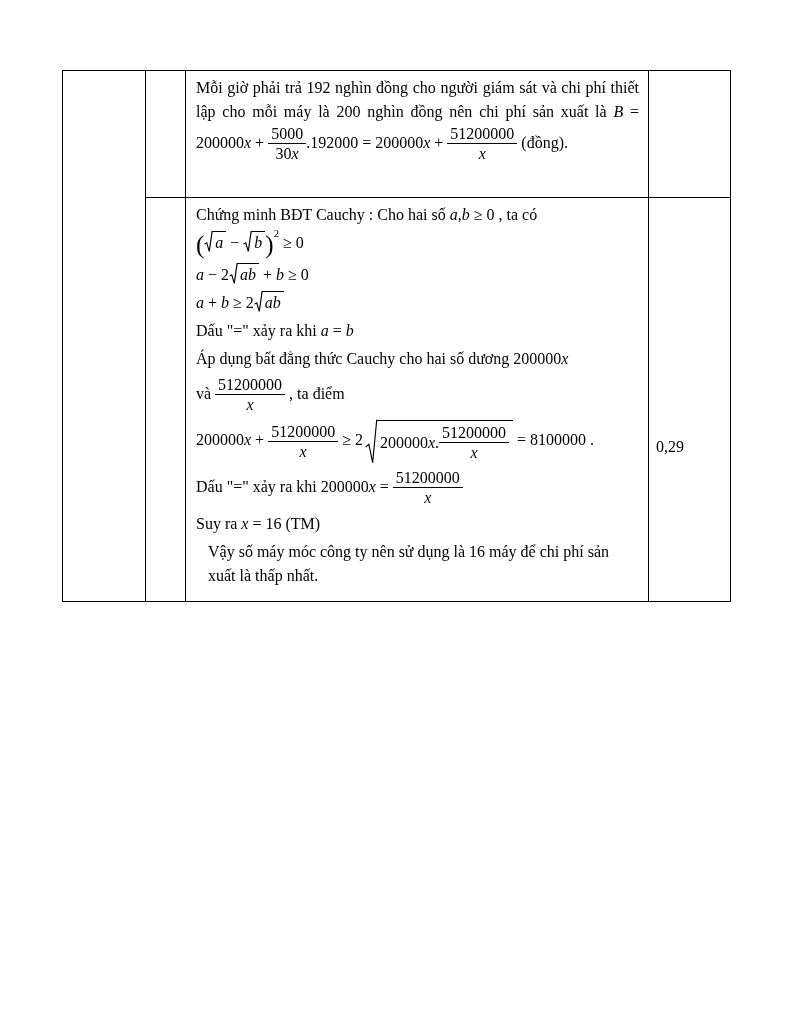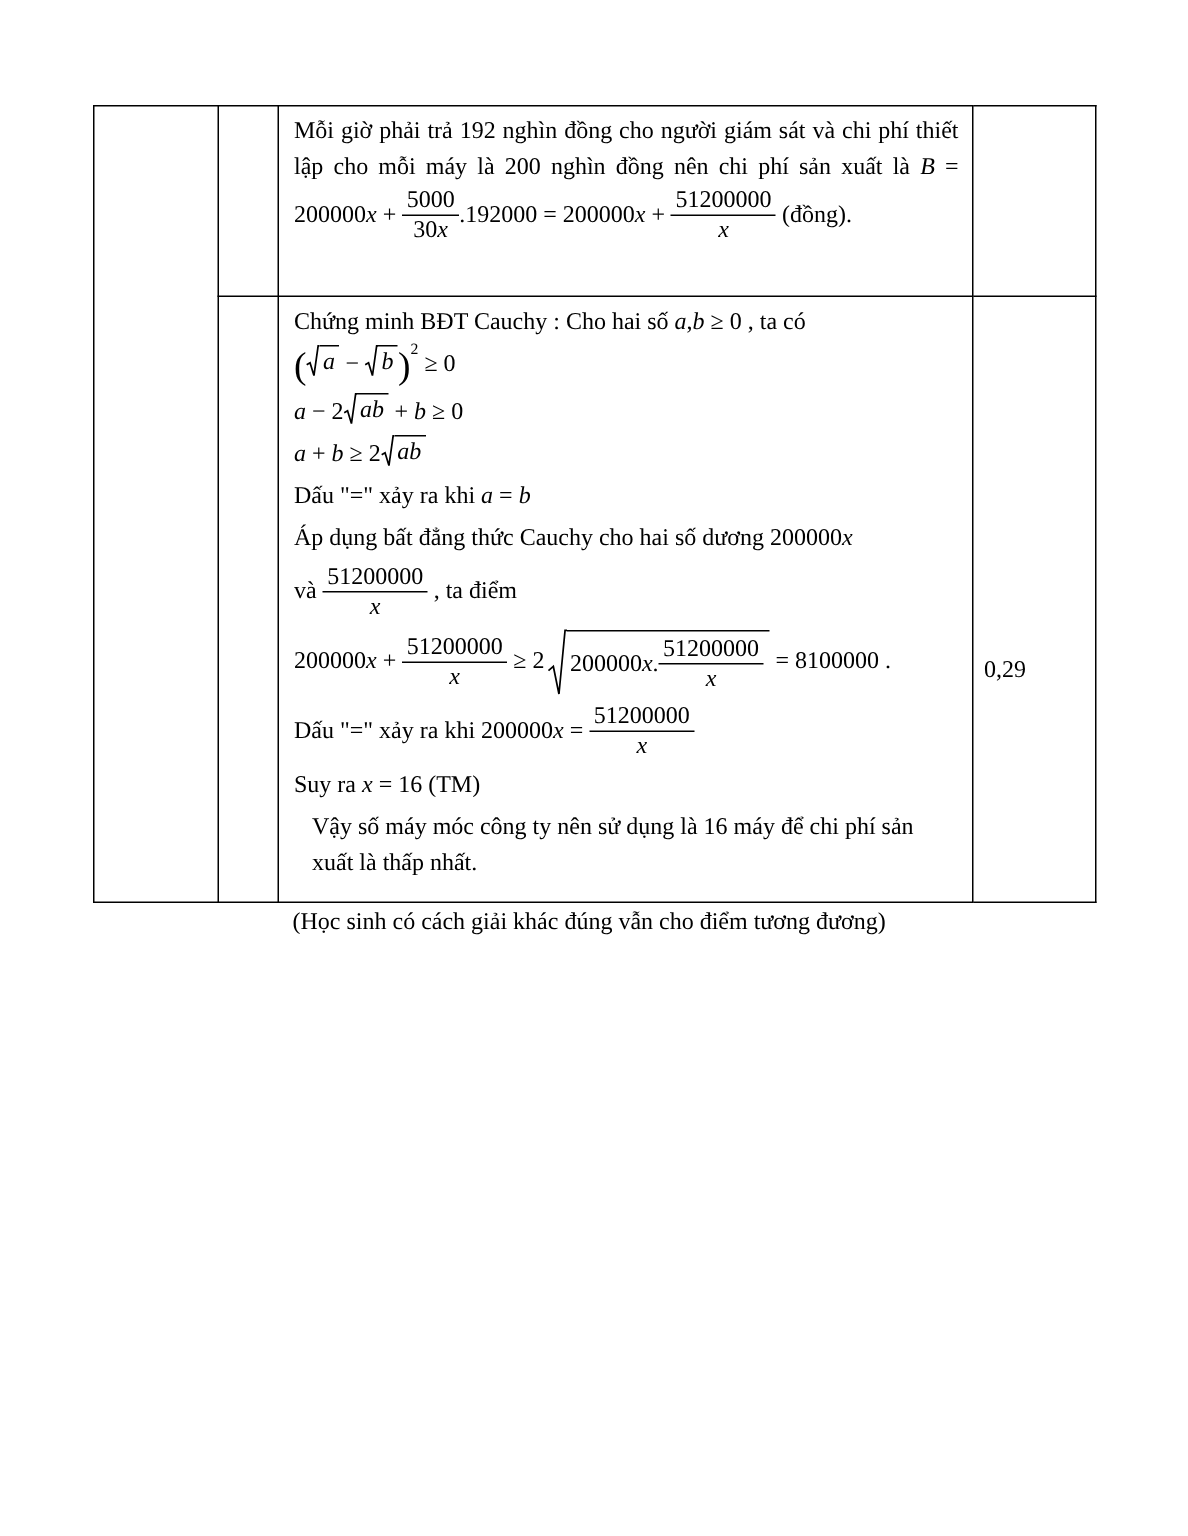--- a/index.html
+++ b/index.html
@@ -142,15 +142,14 @@
         <div class="mline"><span>Suy ra  <i>x</i> = 16  (TM)</span></div>
 
         <div class="mline wrap"><span>Vậy số máy móc công ty nên sử dụng là 16 máy để chi phí sản xuất là thấp nhất.</span></div>
 
       </td>
       <td class="score-cell"><span>0,29</span></td>
     </tr>
   </tbody>
     </table>
 
-  <div class="footnote">(Học sinh có cách giải khác đúng vẫn cho điểm tương đương)</div>
 
 </div>
 
 </body></html>

